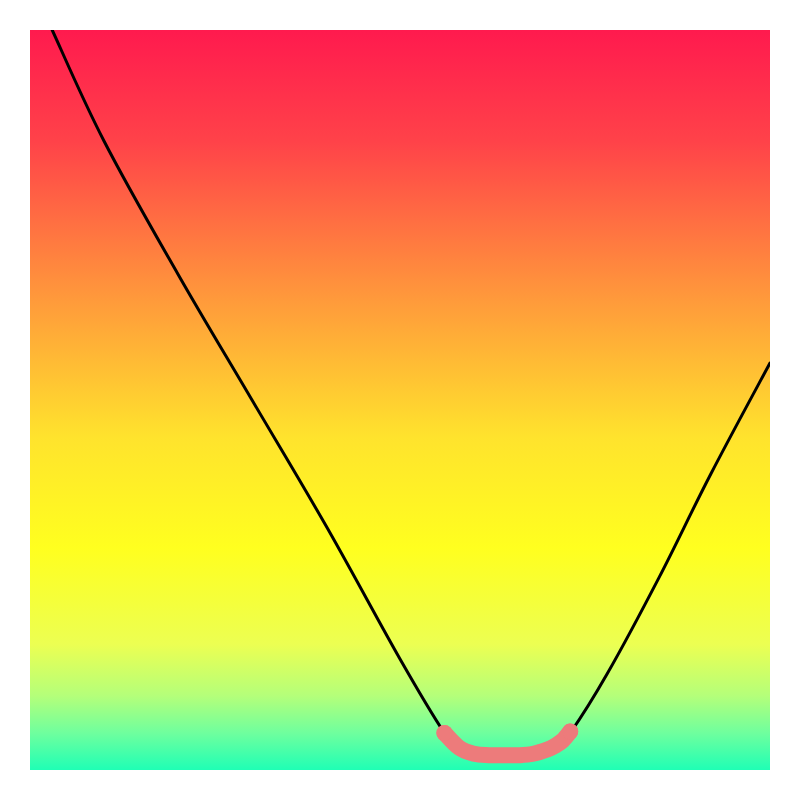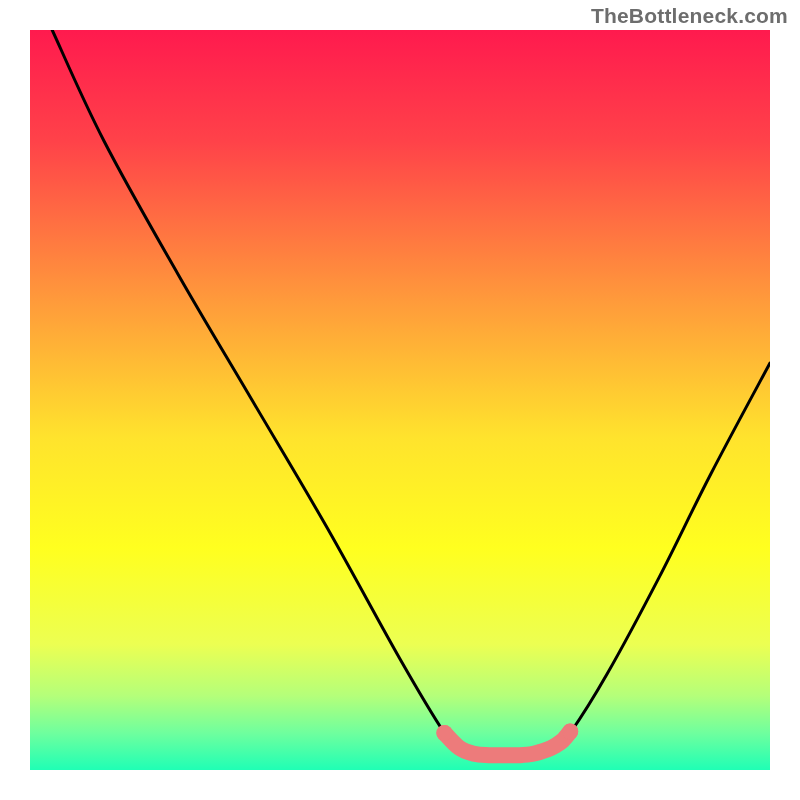--- a/index.html
+++ b/index.html
@@ -35,21 +35,20 @@
     height: 740px;
   }
   .plot-svg {
     display: block;
   }
 </style>
 </head>
 <body>
 
 <div class="container">
-  <div class="watermark">TheBottleneck.com</div>
   <div class="plot-area">
     <svg class="plot-svg" id="plot-svg" width="740" height="740" viewBox="0 0 740 740">
         <defs>
           <linearGradient id="bg-grad" x1="0" y1="0" x2="0" y2="1">
             <stop offset="0%" stop-color="#ff1a4e"></stop>
             <stop offset="15%" stop-color="#ff4249"></stop>
             <stop offset="35%" stop-color="#ff943c"></stop>
             <stop offset="55.00000000000001%" stop-color="#ffe32d"></stop>
             <stop offset="70%" stop-color="#ffff1f"></stop>
             <stop offset="83%" stop-color="#ecff52"></stop>

